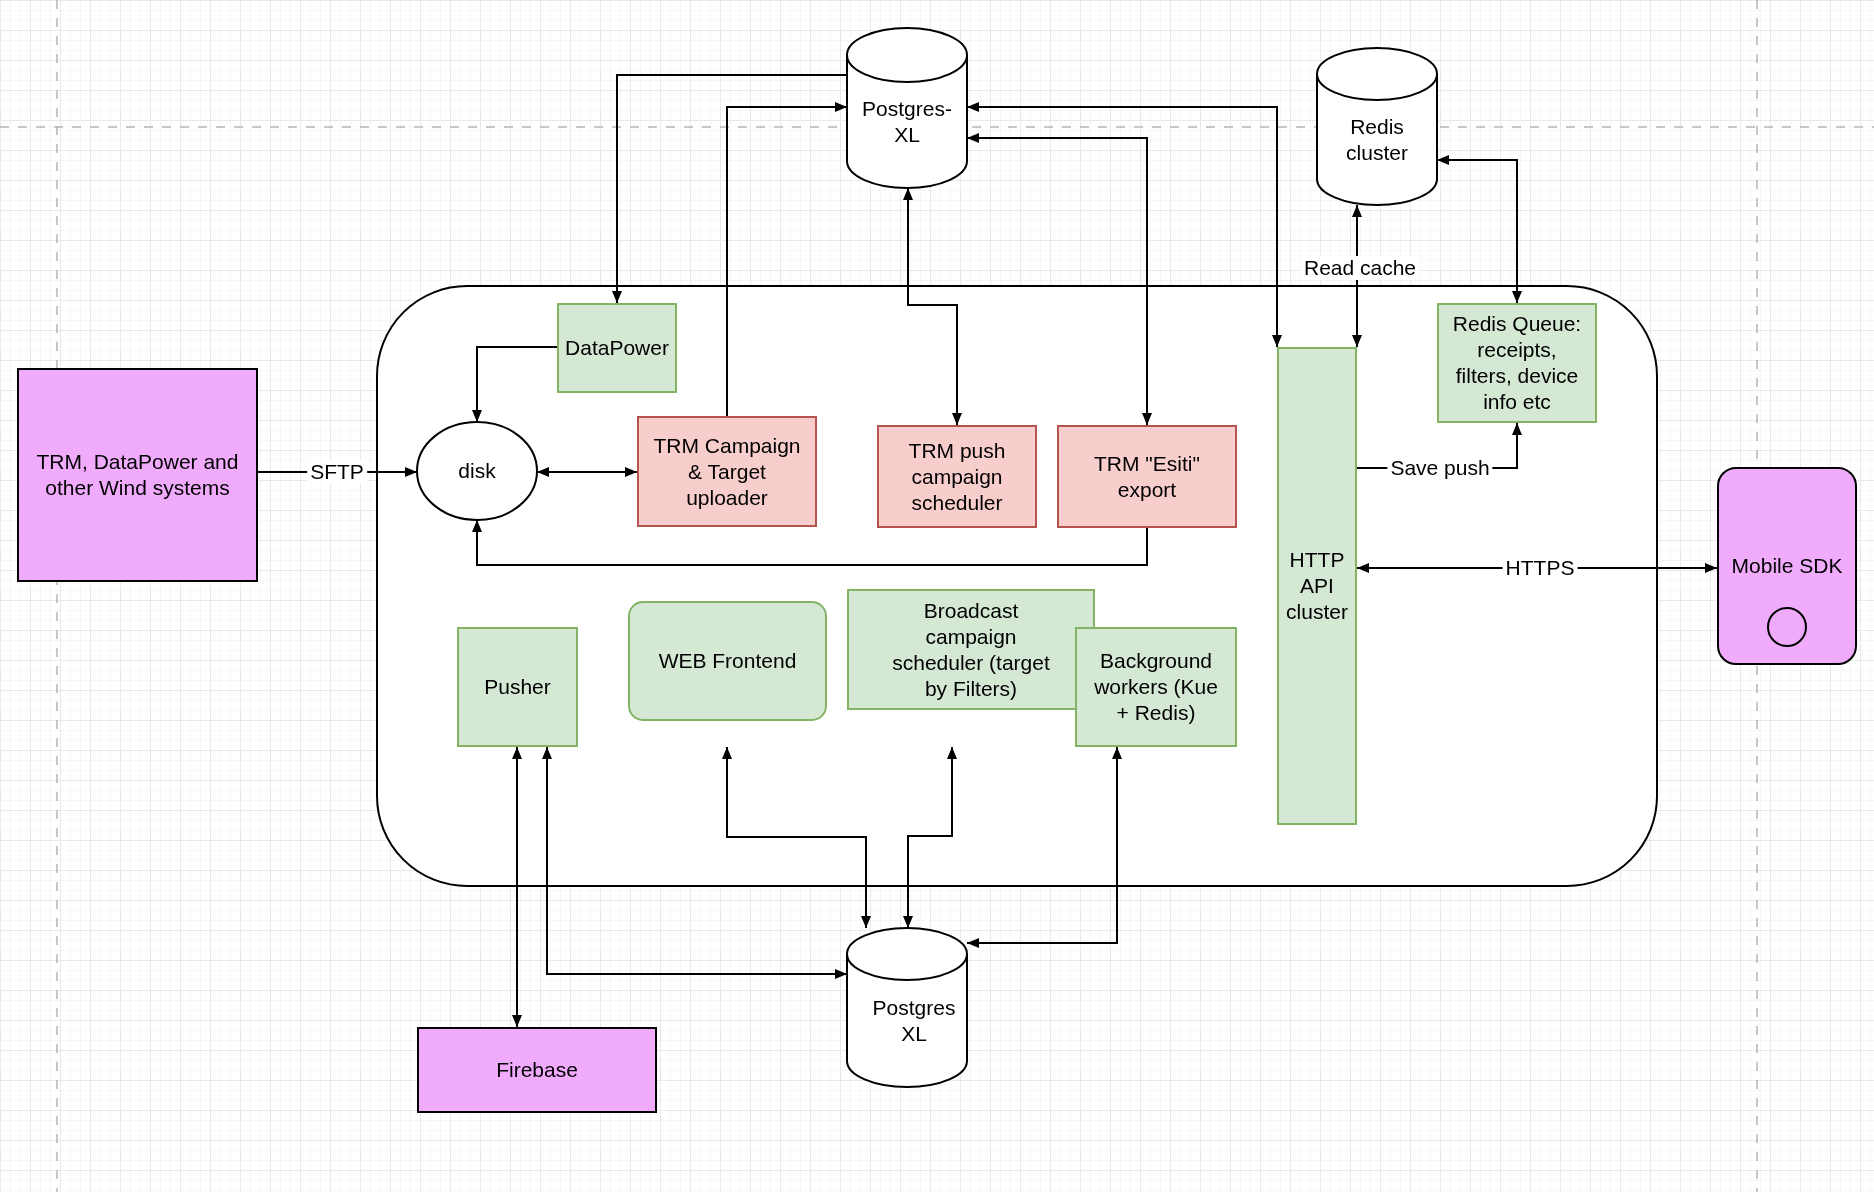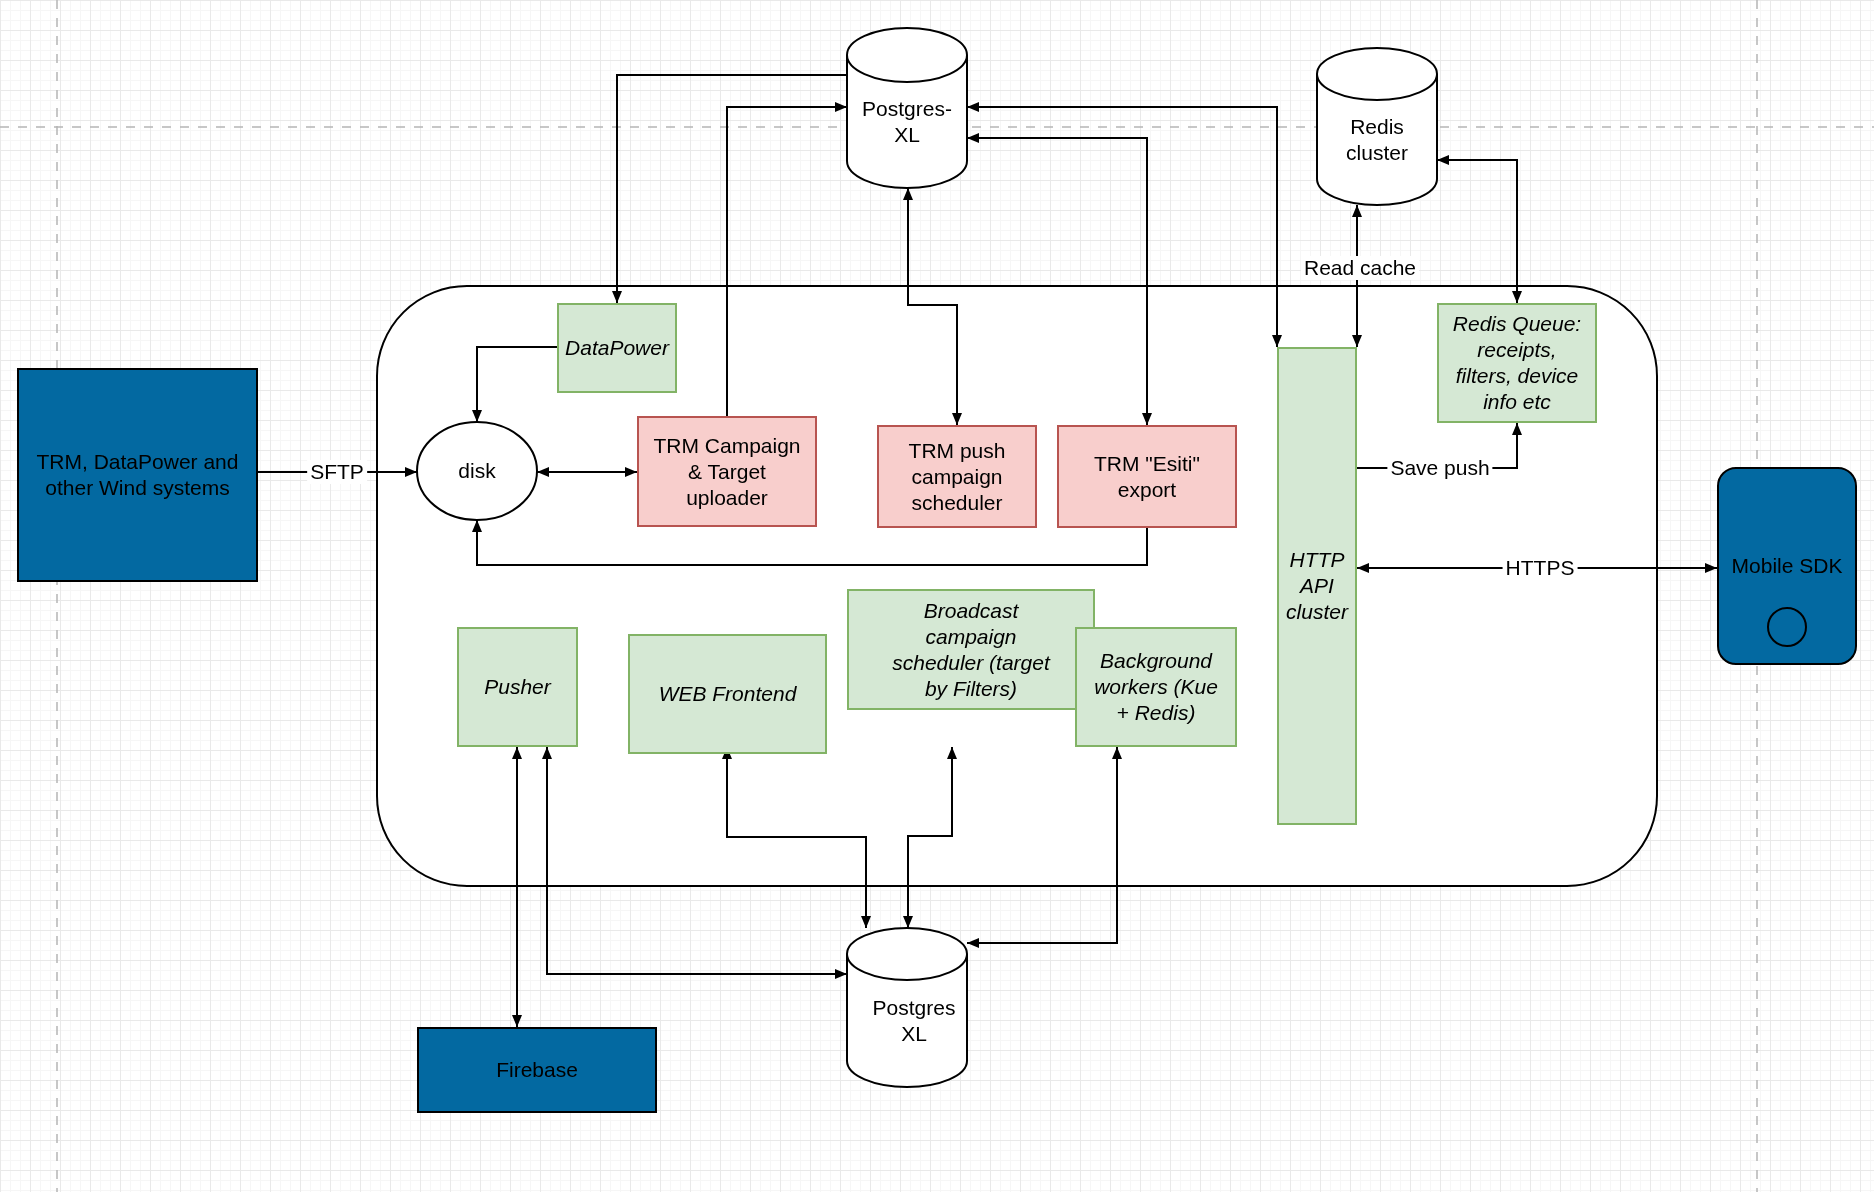--- a/index.html
+++ b/index.html
@@ -14,22 +14,22 @@
       linear-gradient(90deg,#f6f6f6 1px, transparent 1px);
     background-size:30px 30px,30px 30px,10px 10px,10px 10px;
   }
   svg.layer{position:absolute;left:0;top:0;z-index:1;}
   .node{
     position:absolute;z-index:2;box-sizing:border-box;
     display:flex;align-items:center;justify-content:center;
     text-align:center;font-size:21px;line-height:26px;color:#000;
     white-space:pre-line;
   }
-  .node.plain{background:#0369a1;border:2px solid #000000;}
-  .node.green{background:#d5e8d4;border:2px solid #82b366;font-style:italic;}
+  .node.plain{background:#f0abfc;border:2px solid #000000;}
+  .node.green{background:#d5e8d4;border:2px solid #82b366;}
   .node.red{background:#f8cecc;border:2px solid #b85450;}
   .shape-label{
     position:absolute;z-index:3;display:flex;align-items:center;justify-content:center;
     text-align:center;font-size:21px;line-height:26px;color:#000;white-space:pre-line;
     pointer-events:none;
   }
   .edge-label{
     position:absolute;z-index:4;transform:translate(-50%,-50%);
     background:#ffffff;padding:0 3px;font-size:21px;color:#000;white-space:nowrap;text-align:right;
   }
@@ -115,21 +115,21 @@
 
 <div class="node red" style="left:1057px;top:425px;width:180px;height:103px;">
   <span>TRM "Esiti"
 export</span>
 </div>
 
 <div class="node green" style="left:457px;top:627px;width:121px;height:120px;">
   <span>Pusher</span>
 </div>
 
-<div class="node green" style="left:628px;top:634px;width:199px;height:120px;">
+<div class="node green" style="left:628px;top:601px;width:199px;height:120px;border-radius:15px;">
   <span>WEB Frontend</span>
 </div>
 
 <div class="node green" style="left:847px;top:589px;width:248px;height:121px;">
   <span>Broadcast
 campaign
 scheduler (target
 by Filters)</span>
 </div>
 

